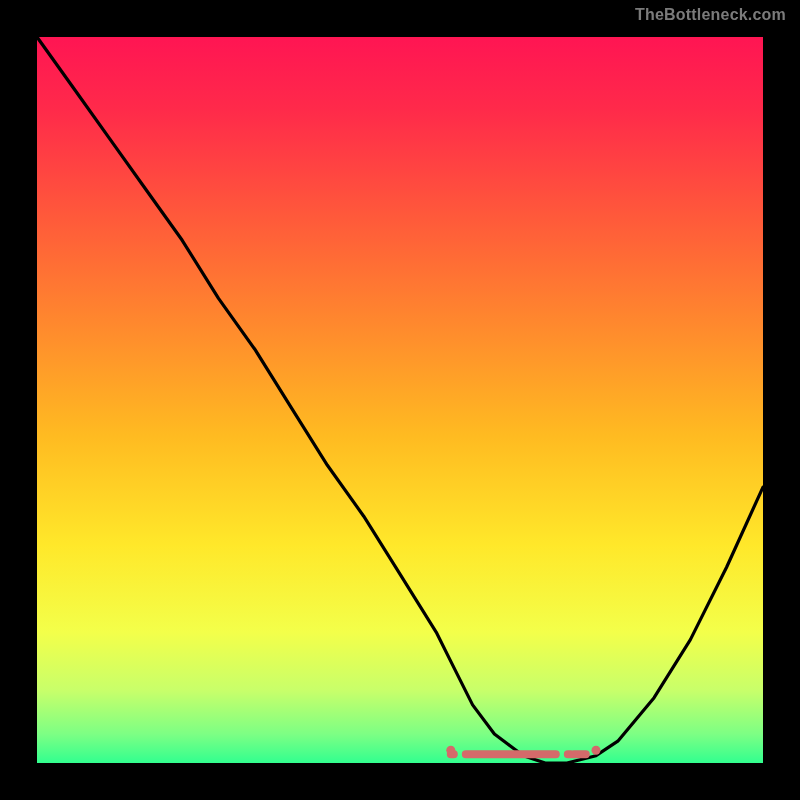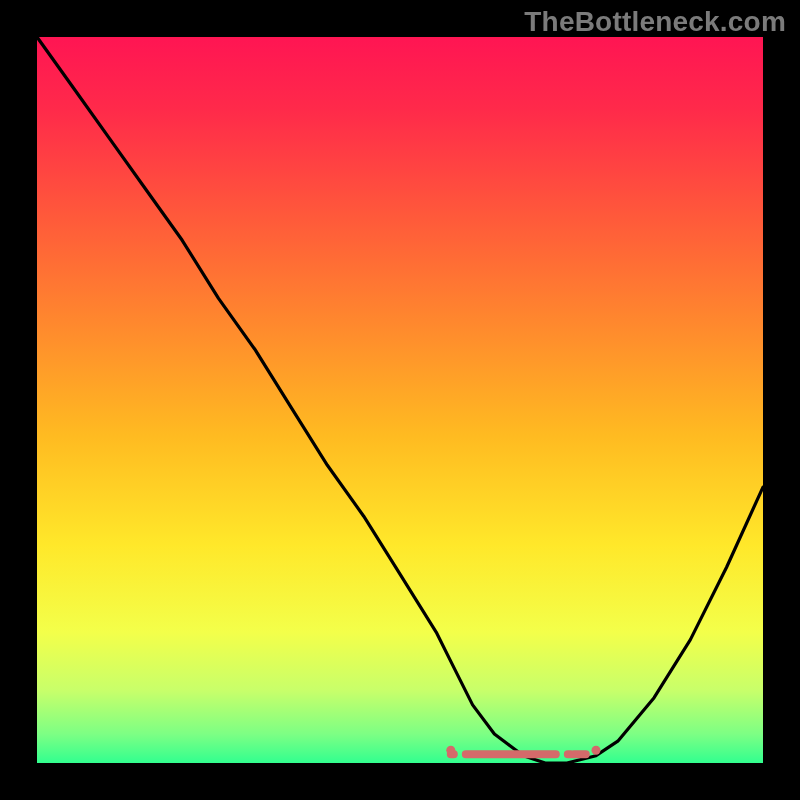--- a/index.html
+++ b/index.html
@@ -14,21 +14,21 @@
     position: relative;
     width: 800px;
     height: 800px;
     background: #000;
   }
   .watermark {
     position: absolute;
     top: 6px;
     right: 14px;
     font-family: Arial, Helvetica, sans-serif;
-    font-size: 28px;
+    font-size: 16px;
     font-weight: 600;
     color: #7b7b7b;
     letter-spacing: 0.2px;
     z-index: 10;
   }
   svg.plot {
     position: absolute;
     left: 0;
     top: 0;
     width: 800px;

